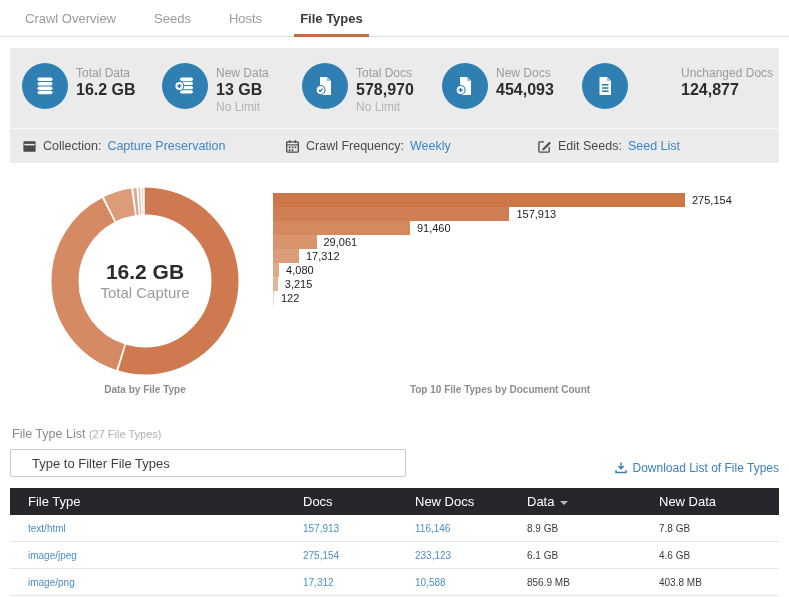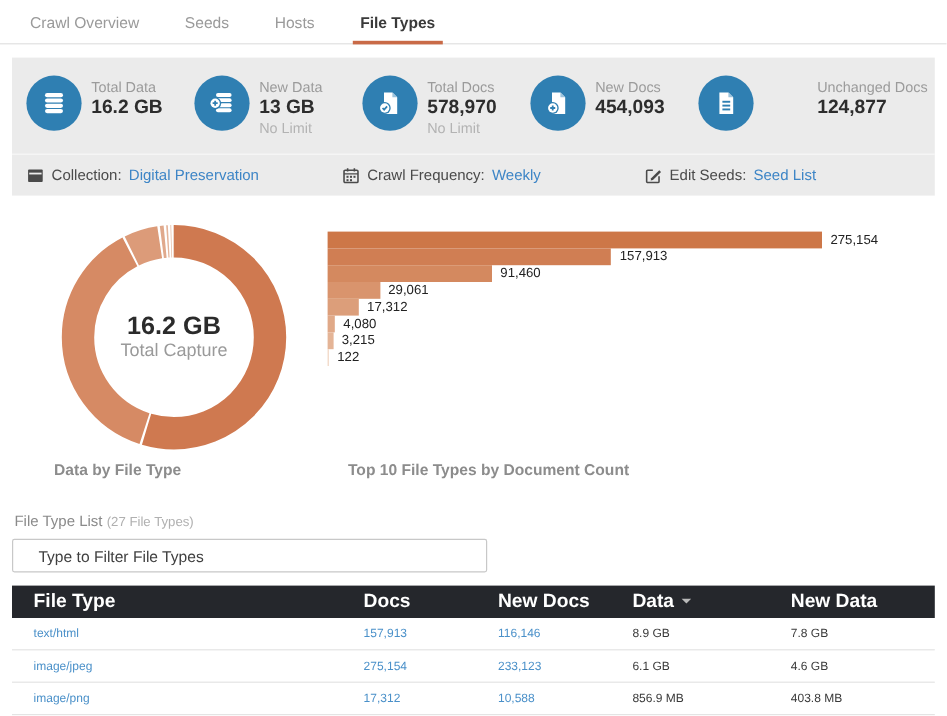--- a/index.html
+++ b/index.html
@@ -29,21 +29,21 @@
              font-size:12.5px;color:#4a4a4a;}
   .info-item a{color:#3d85c6;text-decoration:none;}
   #info-collection{left:12px;} #info-frequency{left:275px;} #info-edit{left:527px;}
 
   
   .donut-wrap{position:absolute;left:45px;top:181px;width:200px;height:200px;}
   .donut-center{position:absolute;inset:0;display:flex;flex-direction:column;align-items:center;
                 justify-content:center;pointer-events:none;}
   .donut-value{font-size:21px;font-weight:700;color:#2b2b2b;line-height:24px;}
   .donut-caption{font-size:15px;color:#9a9a9a;line-height:18px;}
-  .chart-title{position:absolute;top:384px;font-size:13px;font-weight:700;color:#8c8c8c;}
+  .chart-title{position:absolute;top:384px;font-size:10px;font-weight:700;color:#8c8c8c;text-align:center;}
   #donut-title{left:45px;width:200px;}
   #bar-title{left:290px;width:420px;}
   .bars{position:absolute;left:273px;top:193px;width:506px;}
   .bar-row{display:flex;align-items:center;height:14px;}
   .bar{height:14px;flex:none;}
   .bar-label{margin-left:7px;font-size:11px;color:#222;white-space:nowrap;}
 
   
   .section-label{position:absolute;top:427px;left:12px;font-size:12.5px;color:#8a8a8a;}
   .section-count{font-size:11px;color:#b0b0b0;}
@@ -51,21 +51,21 @@
                 border-radius:2px;padding:0 21px;font-family:"Liberation Sans",sans-serif;
                 font-size:13px;color:#3f3f3f;outline:none;}
   .filter-input::placeholder{color:#3f3f3f;opacity:1;}
   .download-link{position:absolute;top:461px;right:10px;font-size:12px;color:#3d7fb8;
                  text-decoration:none;display:flex;align-items:center;gap:5px;}
 
   
   .ftable{position:absolute;top:488px;left:10px;right:10px;}
   .thead,.trow{display:grid;grid-template-columns:275px 112px 112px 132px 1fr;
                align-items:center;padding-left:18px;}
-  .thead{background:#25272c;color:#fff;height:27px;font-size:16px;font-weight:700;}
+  .thead{background:#25272c;color:#fff;height:27px;font-size:13px;font-weight:400;}
   .trow{height:26px;border-bottom:1px solid #e4e4e4;font-size:10px;color:#3a3a3a;}
   .trow a{color:#4a90c9;text-decoration:none;}
   .sort-caret{display:inline-block;width:0;height:0;border-left:4px solid transparent;
               border-right:4px solid transparent;border-top:4px solid #b9b9b9;margin-left:6px;
               vertical-align:middle;}
   .icon-svg{display:block;}
 </style>
 </head>
 <body>
 
@@ -179,21 +179,21 @@
       </div>
     </div>
 
     <div class="inforow">
       <div class="info-item" id="info-collection">
         <svg class="icon-svg" width="15" height="15" viewBox="0 0 16 16">
             <rect x="1.5" y="2.5" width="13" height="11" rx="0.8" fill="#4a4a4a"></rect>
             <rect x="2.5" y="5.2" width="11" height="1.6" fill="#ebebeb"></rect>
           </svg>
         <span>Collection:</span>
-        <a href="#">Digital Preservation</a>
+        <a href="#">Capture Preservation</a>
       </div>
       <div class="info-item" id="info-frequency">
         <svg class="icon-svg" width="15" height="15" viewBox="0 0 16 16">
             <rect x="1.8" y="3" width="12.4" height="11" rx="1" fill="none" stroke="#4a4a4a" stroke-width="1.4"></rect>
             <path d="M1.8 6.3h12.4" stroke="#4a4a4a" stroke-width="1.2"></path>
             <path d="M5 1.2v3M11 1.2v3" stroke="#4a4a4a" stroke-width="1.4"></path>
             <g fill="#4a4a4a">
               <rect x="4" y="8" width="1.8" height="1.8"></rect>
               <rect x="7.1" y="8" width="1.8" height="1.8"></rect>
               <rect x="10.2" y="8" width="1.8" height="1.8"></rect>
@@ -268,20 +268,27 @@
         <span class="bar-label">122</span>
       </div>
     </div>
   <div class="chart-title" id="bar-title">Top 10 File Types by Document Count</div>
 
   <div class="section-label">
     <span>File Type List</span>
     <span class="section-count">(27 File Types)</span>
   </div>
   <input class="filter-input" type="text" placeholder="Type to Filter File Types" style="">
+  <a class="download-link" href="#">
+    <svg class="icon-svg" width="12" height="12" viewBox="0 0 12 12">
+        <path d="M6 0.5v6M3.2 4 6 6.8 8.8 4" stroke="#3d7fb8" stroke-width="1.5" fill="none"></path>
+        <path d="M1 8.2v2.3h10V8.2" stroke="#3d7fb8" stroke-width="1.5" fill="none"></path>
+      </svg>
+    <span>Download List of File Types</span>
+  </a>
 
   <div class="ftable">
     <div class="thead">
       <div>File Type</div>
       <div>Docs</div>
       <div>New Docs</div>
       <div><span>Data</span><span class="sort-caret"></span></div>
       <div>New Data</div>
     </div>
     <div class="trow">

